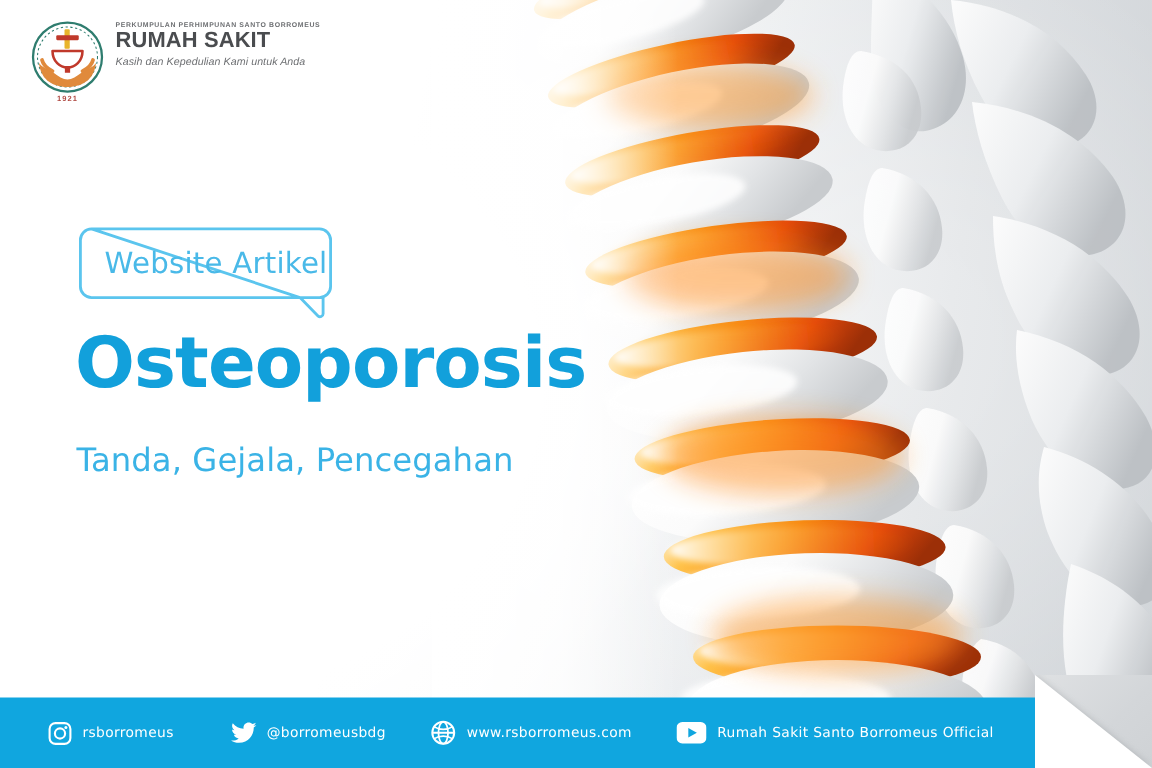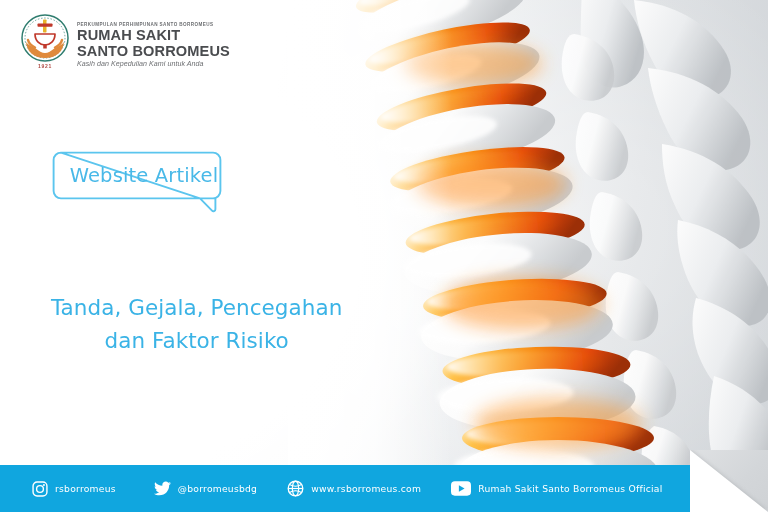--- a/index.html
+++ b/index.html
@@ -22,21 +22,21 @@
     background:radial-gradient(ellipse 78% 95% at 66% 44%, rgba(255,255,255,0.55) 0%, rgba(255,255,255,0) 62%);
   }
 
   
   .spine-wrap{
     position:absolute;top:0;right:0;width:480px;height:474px;overflow:hidden;
   }
   .spine-svg{position:absolute;top:-6px;right:-14px;width:500px;height:486px;}
 
   
-  .logo{position:absolute;left:20px;top:13px;display:flex;align-items:flex-end;gap:7px;}
+  .logo{position:absolute;left:20px;top:13px;display:flex;align-items:flex-start;gap:7px;}
   .logo-mark{position:relative;width:50px;height:56px;flex:none;}
   .logo-text{display:flex;flex-direction:column;justify-content:center;padding-top:1px;}
   .logo-kicker{
     font-size:4.6px;letter-spacing:0.42px;color:#6d6f72;font-weight:700;
     white-space:nowrap;line-height:1.1;margin-bottom:1px;
     transform-origin:left center;
   }
   .logo-l1,.logo-l2{
     font-size:14.6px;font-weight:700;color:#4a4c4f;letter-spacing:0.1px;
     line-height:1.06;white-space:nowrap;
@@ -66,21 +66,21 @@
   .headline{
     position:absolute;left:50px;top:219px;
     font-family:"DejaVu Sans",sans-serif;
     font-size:47px;font-weight:700;color:#12a0db;
     letter-spacing:-0.6px;line-height:1;white-space:nowrap;
   }
   .subtitle{
     position:absolute;left:51px;top:292px;
     font-family:"DejaVu Sans",sans-serif;
     font-size:21.5px;color:#3ab3e6;font-weight:400;
-    line-height:1.52;letter-spacing:0.05px;text-align:center;
+    line-height:1.52;letter-spacing:0.05px;
   }
   .subtitle span{display:block;white-space:nowrap;}
 
   
   .footer{
     position:absolute;left:0;bottom:0;width:690px;height:47px;
     background:#10a6df;display:flex;align-items:center;
   }
   .f-item{display:flex;align-items:center;gap:7px;height:100%;}
   .f-item.tw{margin-left:38px;}
@@ -266,37 +266,36 @@
 
         <path d="M12,58 C14,78 28,90 50,90 C72,90 86,78 88,58 C84,64 76,66 70,70 C62,76 56,80 50,80 C44,80 38,76 30,70 C24,66 16,64 12,58 Z" fill="#e08a3c"></path>
         <path d="M16,54 C18,62 24,66 30,69" fill="none" stroke="#e08a3c" stroke-width="5" stroke-linecap="round"></path>
         <path d="M84,54 C82,62 76,66 70,69" fill="none" stroke="#e08a3c" stroke-width="5" stroke-linecap="round"></path>
       </svg>
       <div class="logo-year">1921</div>
     </div>
     <div class="logo-text">
       <div class="logo-kicker">PERKUMPULAN PERHIMPUNAN SANTO BORROMEUS</div>
       <div class="logo-l1">RUMAH SAKIT</div>
-      <div class="logo-l2">SANTO BORROMEUS</div>
       <div class="logo-tag">Kasih dan Kepedulian Kami untuk Anda</div>
     </div>
   </div>
 
   <div class="badge">
     <svg class="badge-svg" viewBox="0 0 182 62">
       <path d="M9,1.6 H161 A7.4,7.4 0 0 1 168.4,9 V40 A7.4,7.4 0 0 1 161,47.4
                H148 L160,59.6 A2,2 0 0 0 163.4,58.2 V47.4
                M148,47.4 H9 A7.4,7.4 0 0 1 1.6,40 V9 A7.4,7.4 0 0 1 9,1.6 Z" fill="none" stroke="#5bc5ee" stroke-width="1.9" stroke-linejoin="round" stroke-linecap="round"></path>
     </svg>
     <div class="badge-label">Website Artikel</div>
   </div>
 
+  <div class="headline">Osteoporosis</div>
   <div class="subtitle">
     <span>Tanda, Gejala, Pencegahan</span>
-    <span>dan Faktor Risiko</span>
   </div>
 
   <div class="footer">
 
     <div class="f-item ig">
       <span class="f-icon">
         <svg width="16" height="16" viewBox="0 0 24 24">
           <rect x="1.6" y="1.6" width="20.8" height="20.8" rx="6" ry="6" fill="none" stroke="#ffffff" stroke-width="2.1"></rect>
           <circle cx="12" cy="12" r="5.1" fill="none" stroke="#ffffff" stroke-width="2.1"></circle>
           <circle cx="17.9" cy="6.1" r="1.5" fill="#ffffff"></circle>

